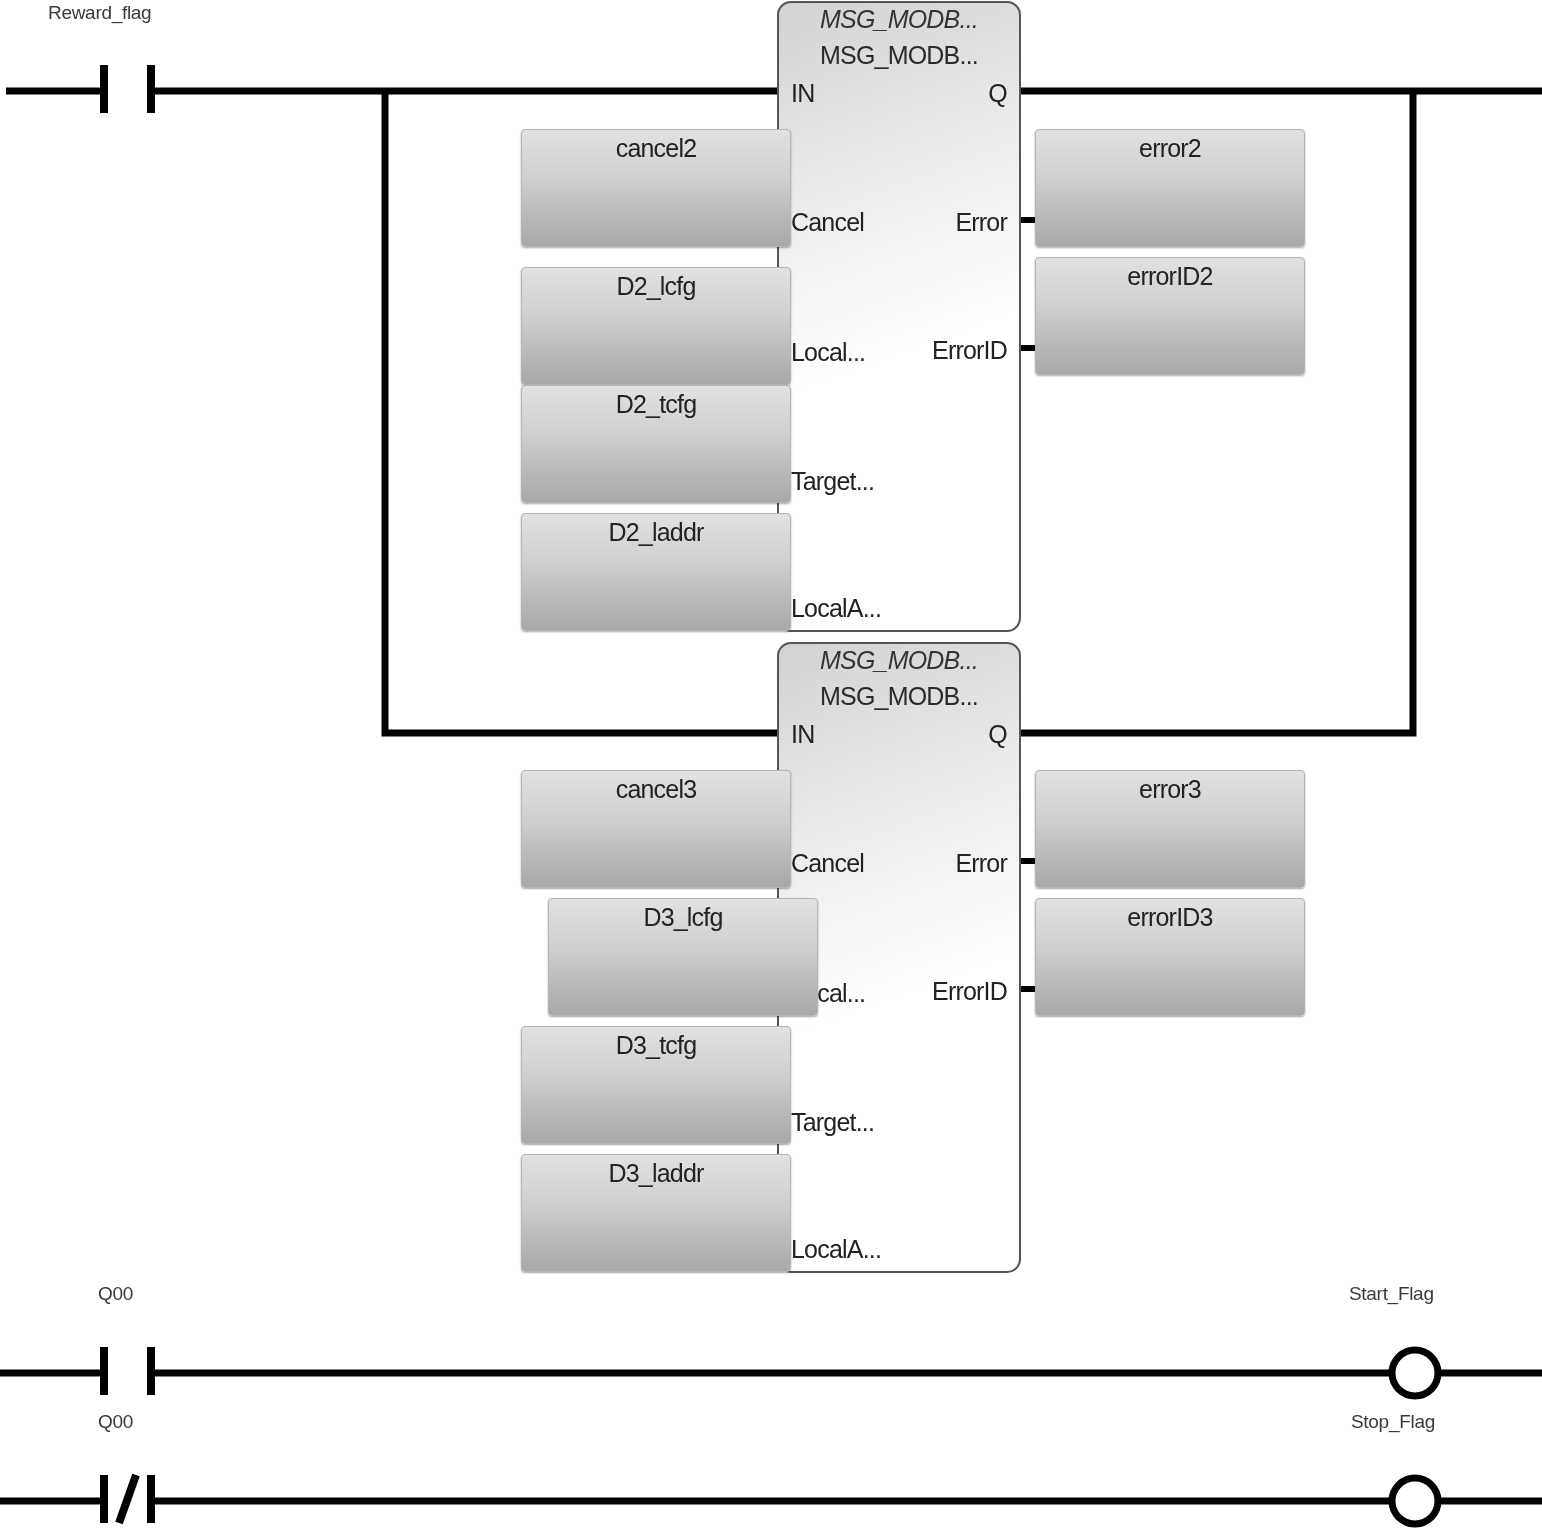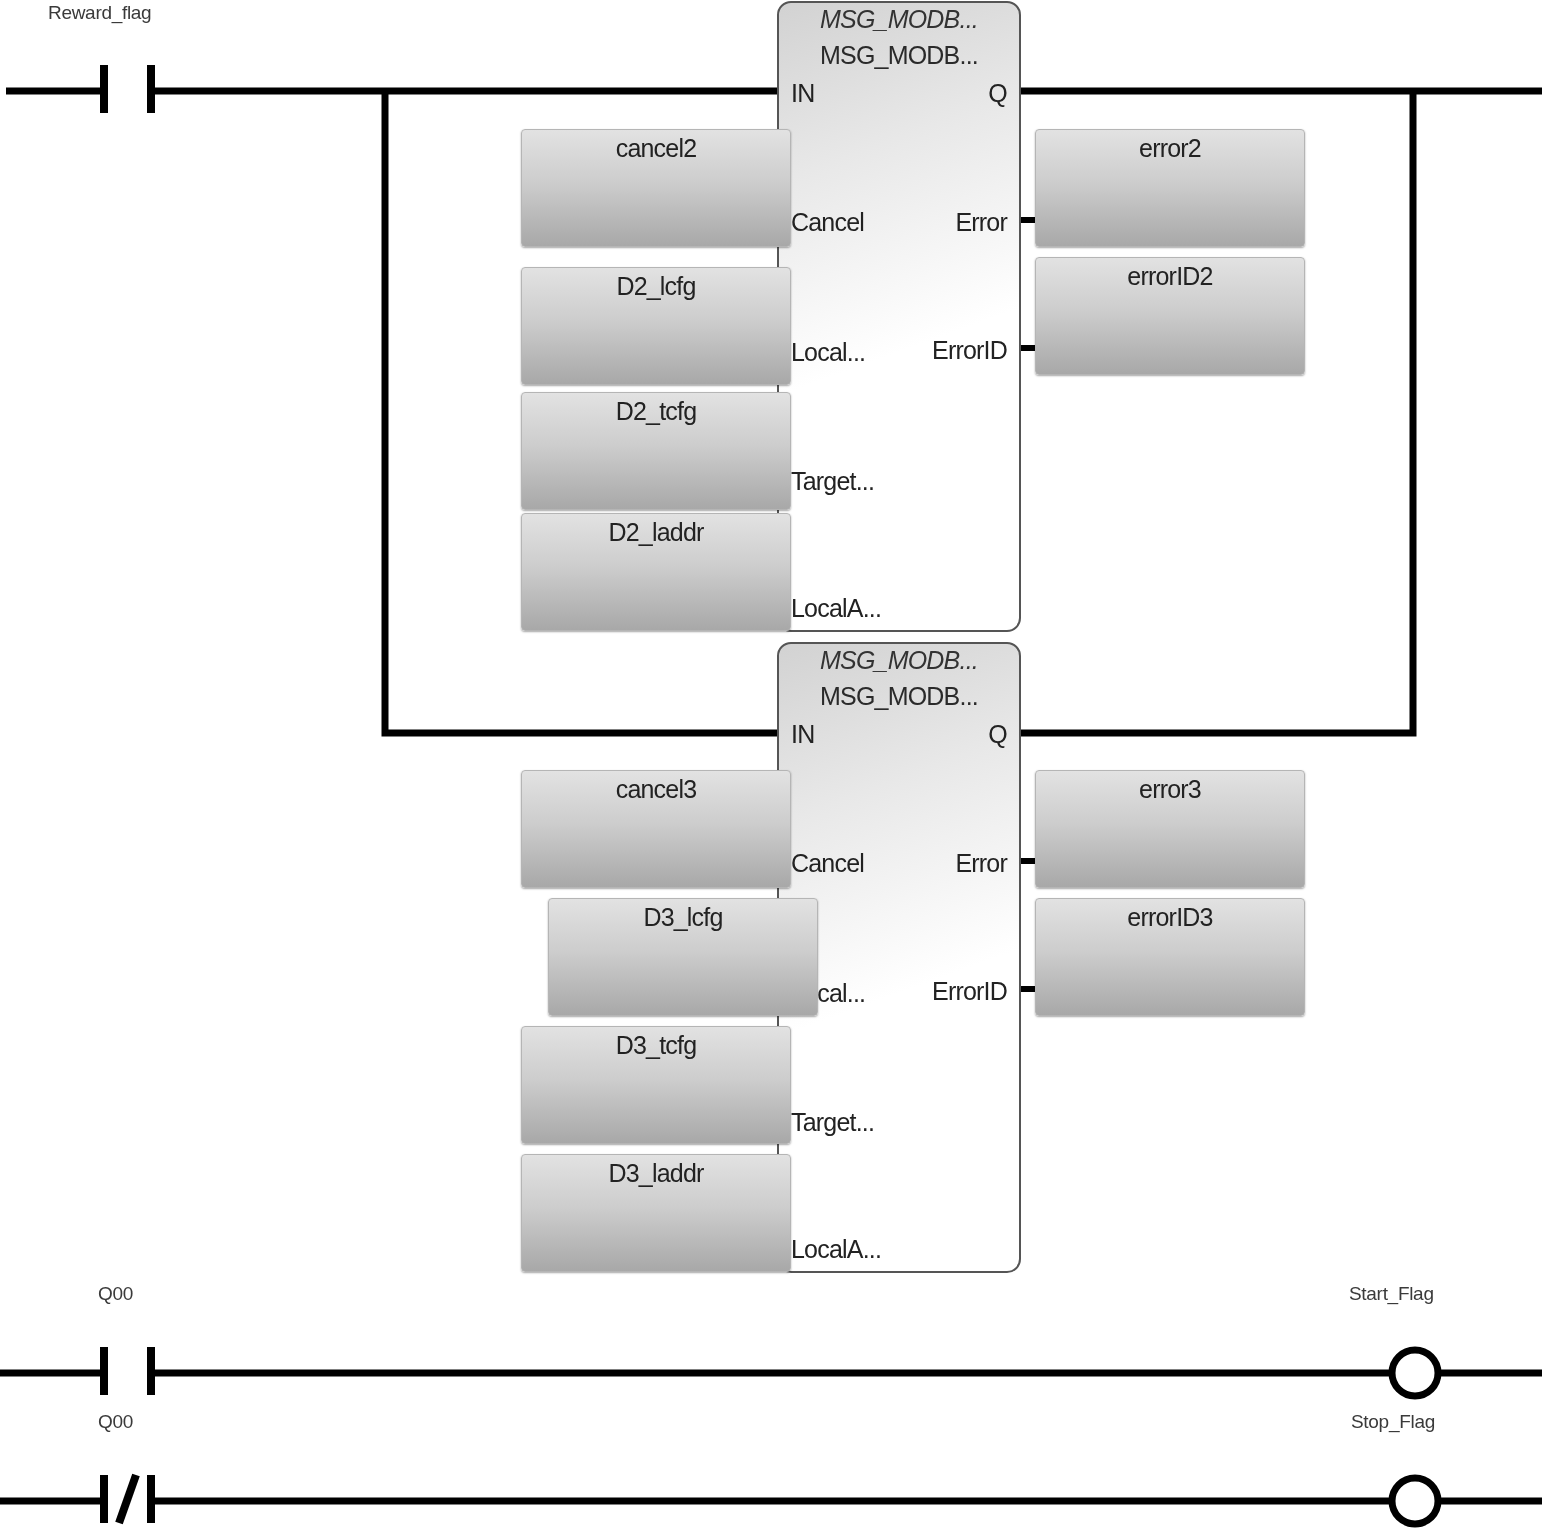--- a/index.html
+++ b/index.html
@@ -137,21 +137,21 @@
     <div class="fb-pin out" style="top:205px;">Error</div>
     <div class="fb-pin out" style="top:333px;">ErrorID</div>
   </div>
 
   <div class="var" style="left:521px; top:129px;">
       <div class="var-name">cancel2</div>
     </div>
   <div class="var" style="left:521px; top:267px;">
       <div class="var-name">D2_lcfg</div>
     </div>
-  <div class="var" style="left:521px; top:385px;margin-top:7px;">
+  <div class="var" style="left:521px; top:385px;">
       <div class="var-name">D2_tcfg</div>
     </div>
   <div class="var" style="left:521px; top:513px;">
       <div class="var-name">D2_laddr</div>
     </div>
 
   <div class="var" style="left:1035px; top:129px;">
       <div class="var-name">error2</div>
     </div>
   <div class="var" style="left:1035px; top:257px;">

